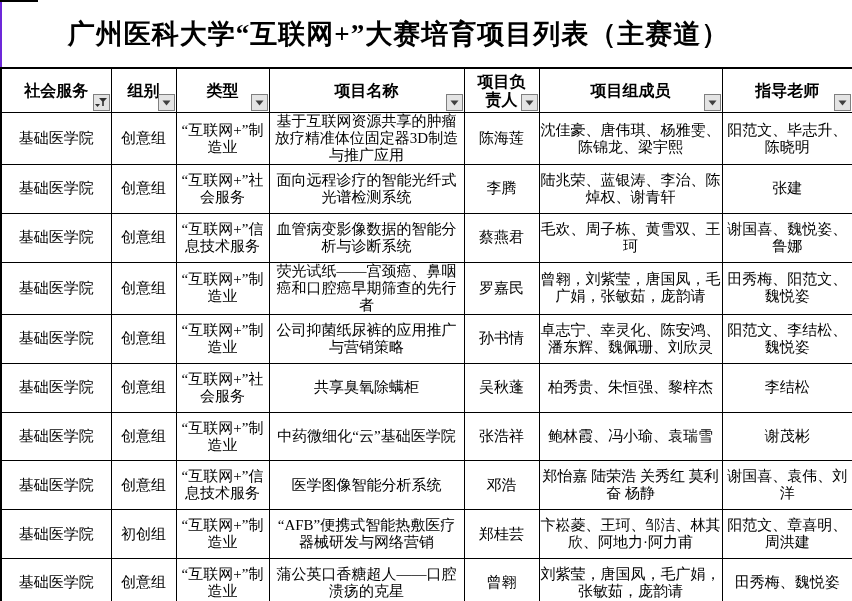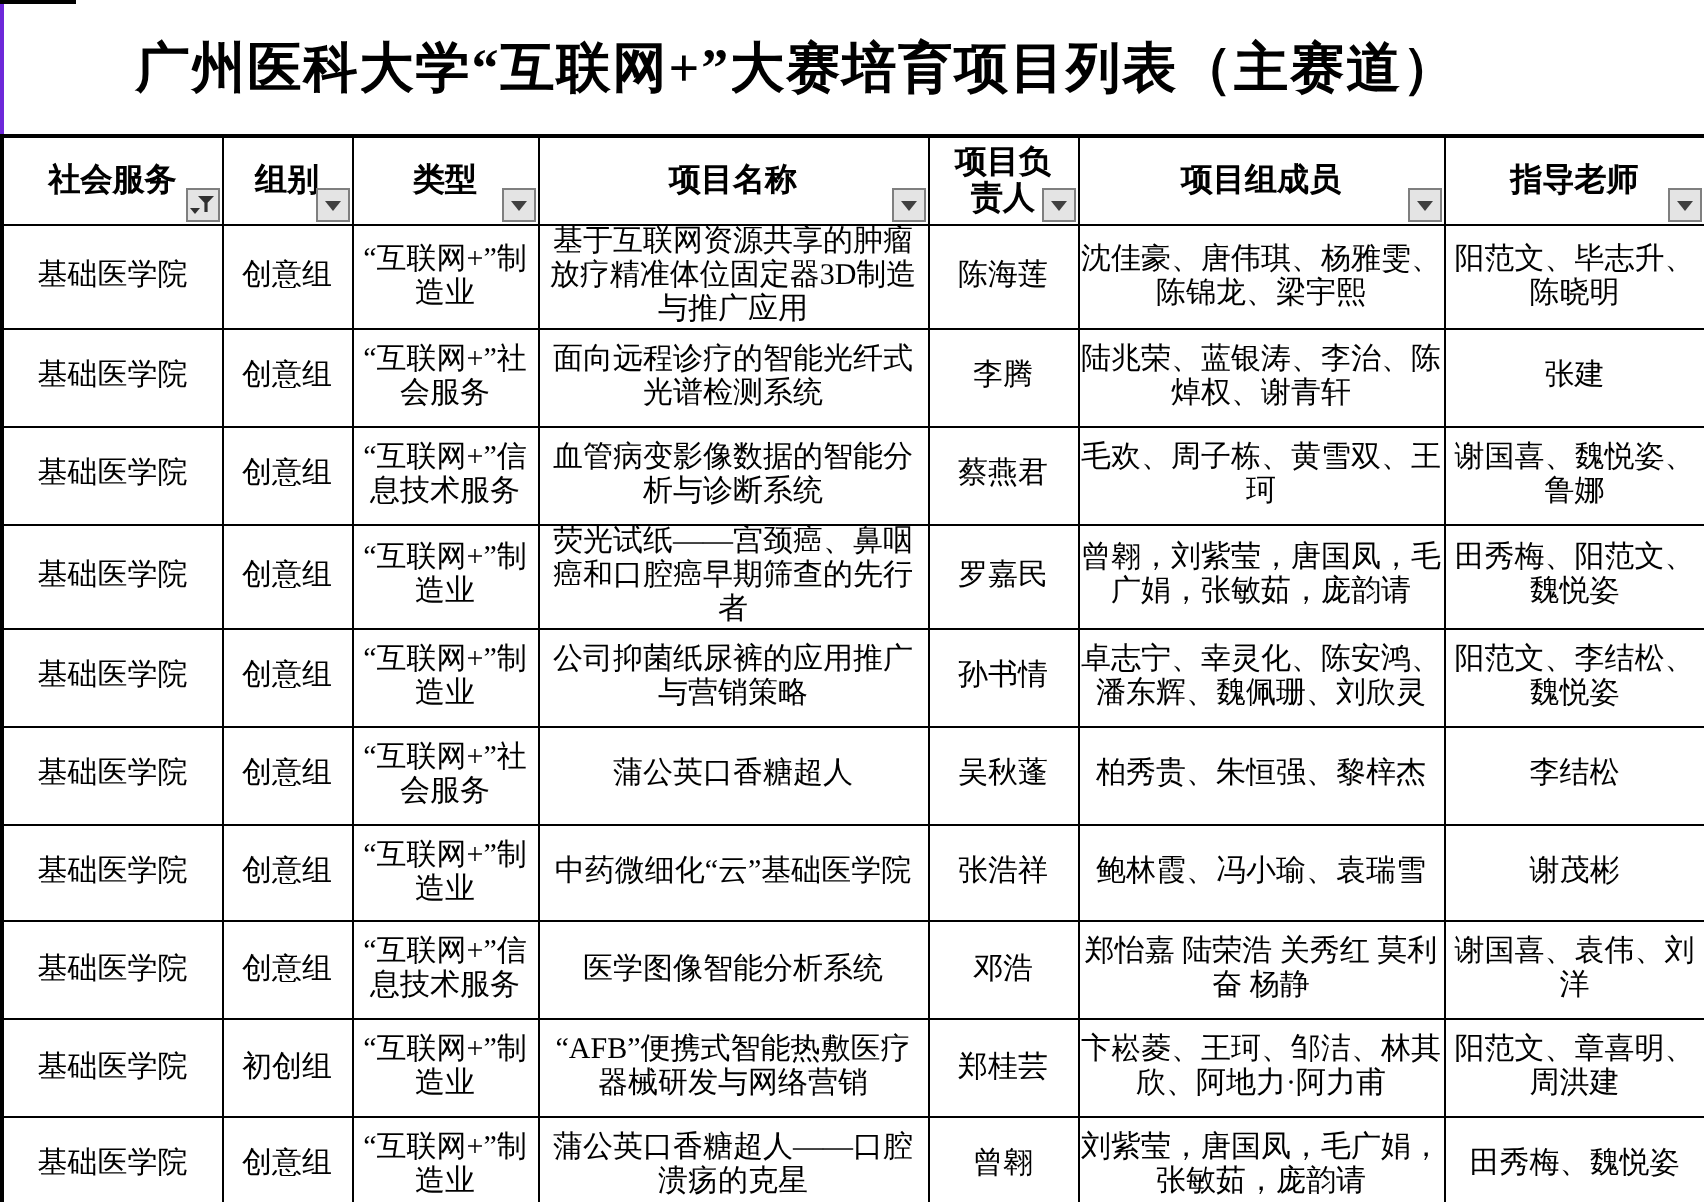--- a/index.html
+++ b/index.html
@@ -169,21 +169,21 @@
           <td class="col-type">“互联网+”制造业</td>
           <td class="col-project">公司抑菌纸尿裤的应用推广与营销策略</td>
           <td class="col-leader">孙书情</td>
           <td class="col-members">卓志宁、幸灵化、陈安鸿、潘东辉、魏佩珊、刘欣灵</td>
           <td class="col-advisors">阳范文、李结松、魏悦姿</td>
         </tr>
         <tr>
           <td class="col-college">基础医学院</td>
           <td class="col-group">创意组</td>
           <td class="col-type">“互联网+”社会服务</td>
-          <td class="col-project">蒲公英口香糖超人</td>
+          <td class="col-project">共享臭氧除螨柜</td>
           <td class="col-leader">吴秋蓬</td>
           <td class="col-members">柏秀贵、朱恒强、黎梓杰</td>
           <td class="col-advisors">李结松</td>
         </tr>
         <tr>
           <td class="col-college">基础医学院</td>
           <td class="col-group">创意组</td>
           <td class="col-type">“互联网+”制造业</td>
           <td class="col-project">中药微细化“云”基础医学院</td>
           <td class="col-leader">张浩祥</td>

